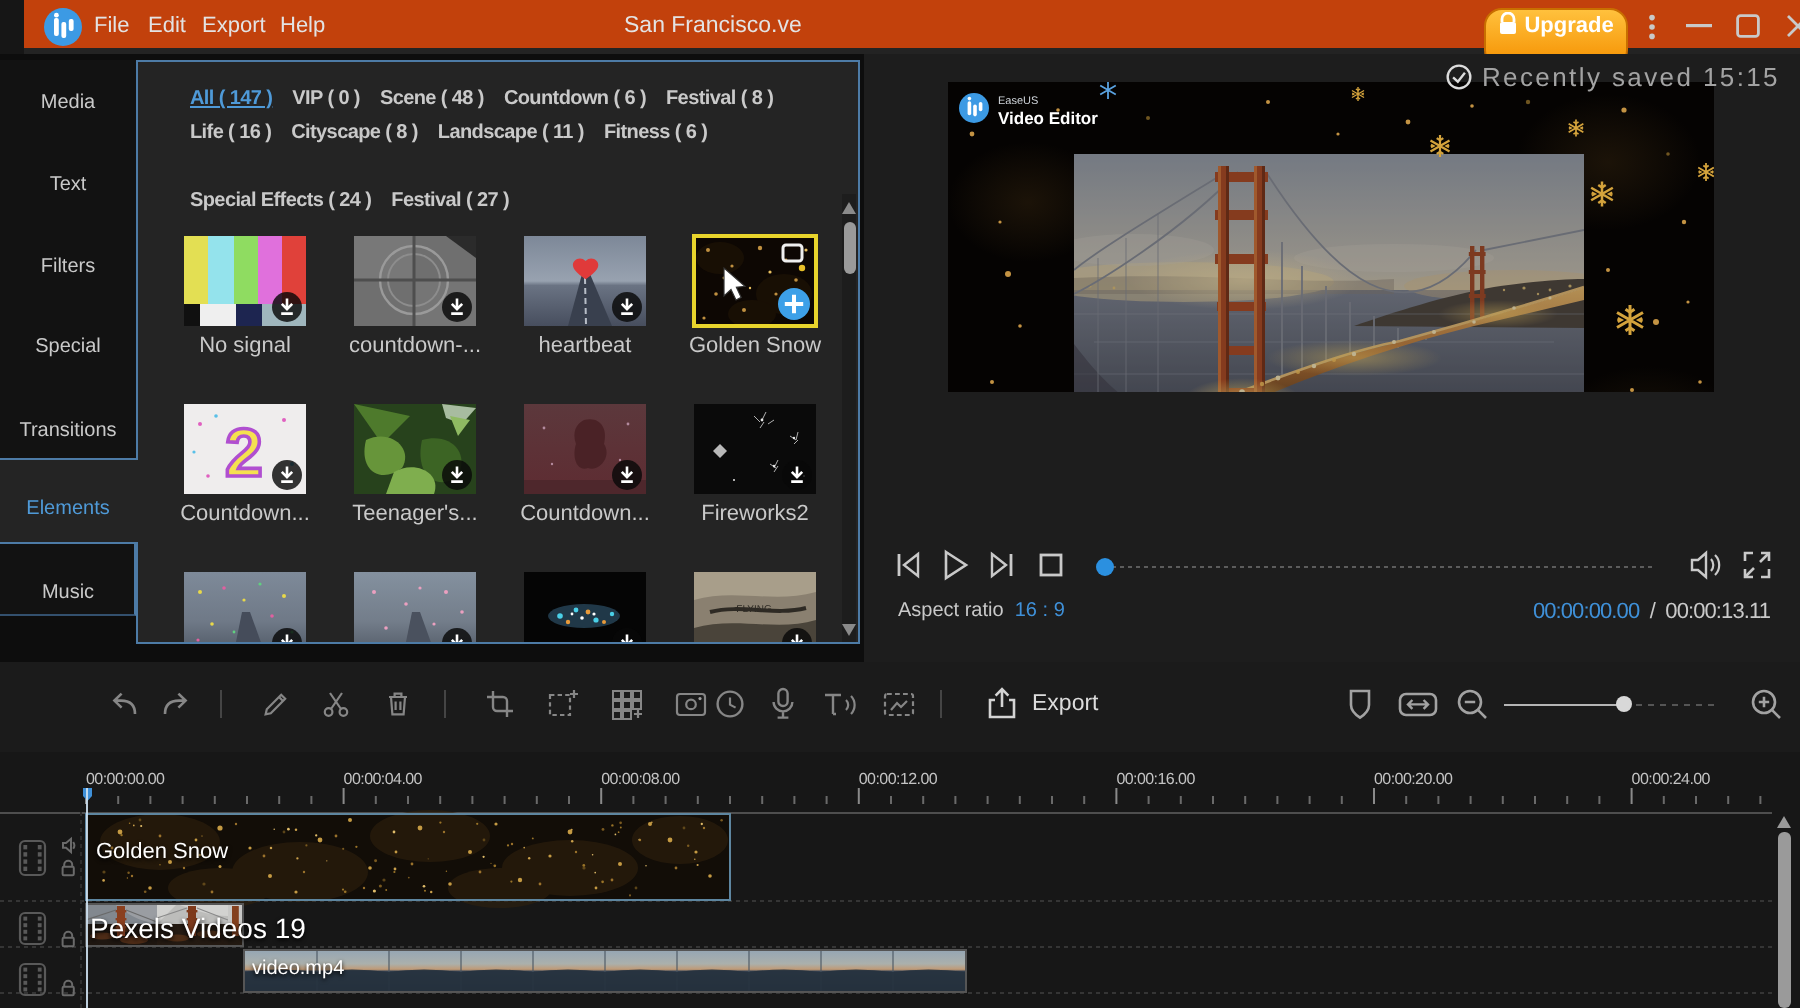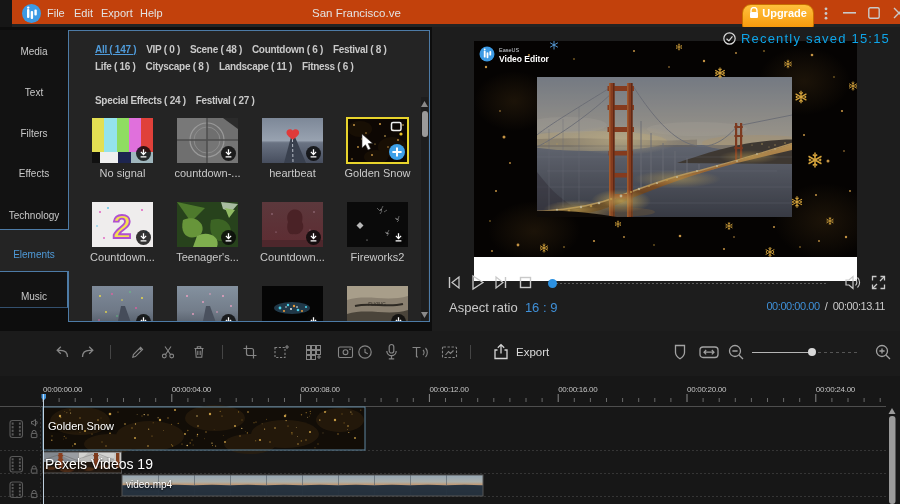--- a/index.html
+++ b/index.html
@@ -18,23 +18,23 @@
 .side { position:absolute; left:0; width:68px; text-align:center; color:#c9c9c9; font-size:10px; z-index:3; }
 
 #panel { position:absolute; left:68px; top:3px; width:362px; height:292px; background:#242424; border:1px solid #4d7ba6; overflow:hidden; }
 .tagrow { position:absolute; left:26px; color:#c9c9c9; font-size:10px; letter-spacing:-0.3px; white-space:nowrap; }
 .tagrow span { margin-right:10px;font-weight:bold; }
 .tag-all { color:#4f9ad8; text-decoration:underline; }
 .thumb { position:absolute; width:61px; height:45px; overflow:hidden; }
 .tlabel { position:absolute; width:75px; text-align:center; color:#c9c9c9; font-size:11px; white-space:nowrap; overflow:hidden; }
 
 #preview { position:absolute; left:432px; top:0px; width:468px; height:304px; background:#1d1d1d; }
-#saved { position:absolute; right:10px; top:4px; color:#0ea5e9; font-size:13px; letter-spacing:1.2px; z-index:5; }
-#canvas { position:absolute; left:42px; top:14px; width:383px; height:240px; background:#ffffff; overflow:hidden; }
-#aspect { position:absolute; left:17px; top:273px; color:#c9c9c9; font-size:13px; }
+#saved { position:absolute; right:10px; top:4px; color:#a3a3a3; font-size:13px; letter-spacing:1.2px; z-index:5; }
+#canvas { position:absolute; left:42px; top:14px; width:383px; height:155px; background:#ffffff; overflow:hidden; }
+#aspect { position:absolute; left:17px; top:273px; color:#c9c9c9; font-size:10px; }
 #times { position:absolute; right:15px; top:273px; color:#c9c9c9; font-size:11px; letter-spacing:-0.45px; }
 .blue { color:#3f90d8; }
 
 #toolbar { position:absolute; left:0; top:331px; width:900px; height:45px; background:#1b1b1b; }
 
 #timeline { position:absolute; left:0; top:376px; width:900px; height:128px; background:#171717; }
 .cliptext { position:absolute; color:#fff; font-size:11px; text-shadow:0 1px 2px #000; }
 </style>
 </head>
 <body>
@@ -73,22 +73,22 @@
       </svg>
 </div>
 
 <div id="main">
   <div class="abs" style="left:0;top:3px;width:68px;height:200px;background:#121212;border-bottom:1px solid #4d7ba6"></div>
   <div class="abs" style="left:0;top:244px;width:68px;height:37px;background:#121212;border-top:1px solid #4d7ba6;border-right:1px solid #4d7ba6;border-bottom:1px solid #33506e"></div>
   <div class="abs" style="left:0;top:203px;width:69px;height:41px;background:#242424;z-index:2"></div>
   <div class="side" style="top:19px">Media</div>
   <div class="side" style="top:60px">Text</div>
   <div class="side" style="top:101px">Filters</div>
-  <div class="side" style="top:141px">Effects</div>
-  <div class="side" style="top:183px">Technology</div>
+  <div class="side" style="top:141px">Special</div>
+  <div class="side" style="top:183px">Transitions</div>
   <div class="side" style="top:222px;color:#4f9ad8">Elements</div>
   <div class="side" style="top:264px">Music</div>
 
   <div id="panel">
     <div class="tagrow" style="top:13px"><span class="tag-all">All ( 147 )</span><span>VIP ( 0 )</span><span>Scene ( 48 )</span><span>Countdown ( 6 )</span><span>Festival ( 8 )</span></div>
     <div class="tagrow" style="top:30px"><span>Life ( 16 )</span><span>Cityscape ( 8 )</span><span>Landscape ( 11 )</span><span>Fitness ( 6 )</span></div>
     <div class="tagrow" style="top:64px"><span>Special Effects ( 24 )</span><span>Festival ( 27 )</span></div>
 
     <svg class="thumb" style="left:23px;top:87px" viewBox="0 0 61 45">
       <rect width="12" height="34" fill="#e3df53"></rect>

